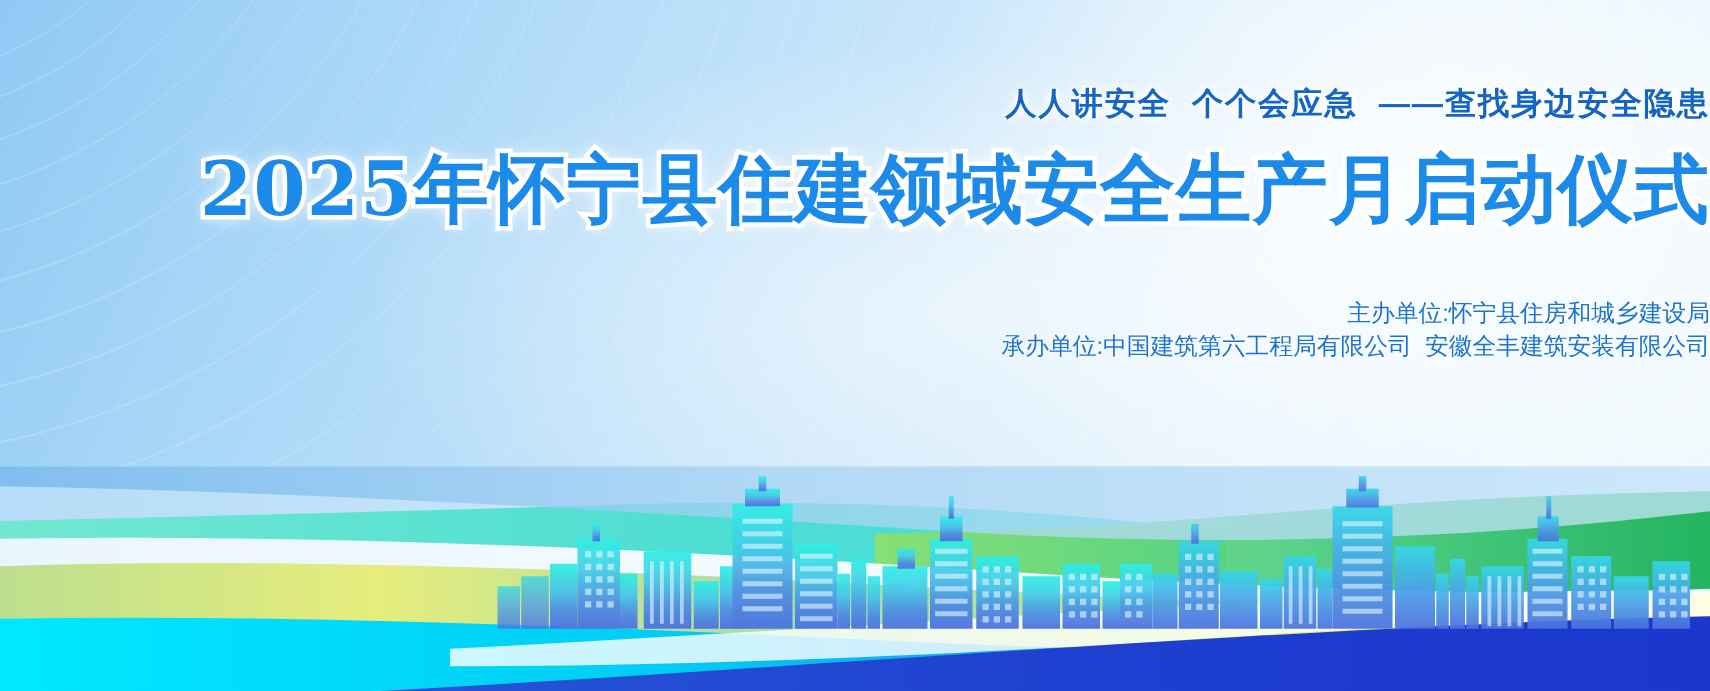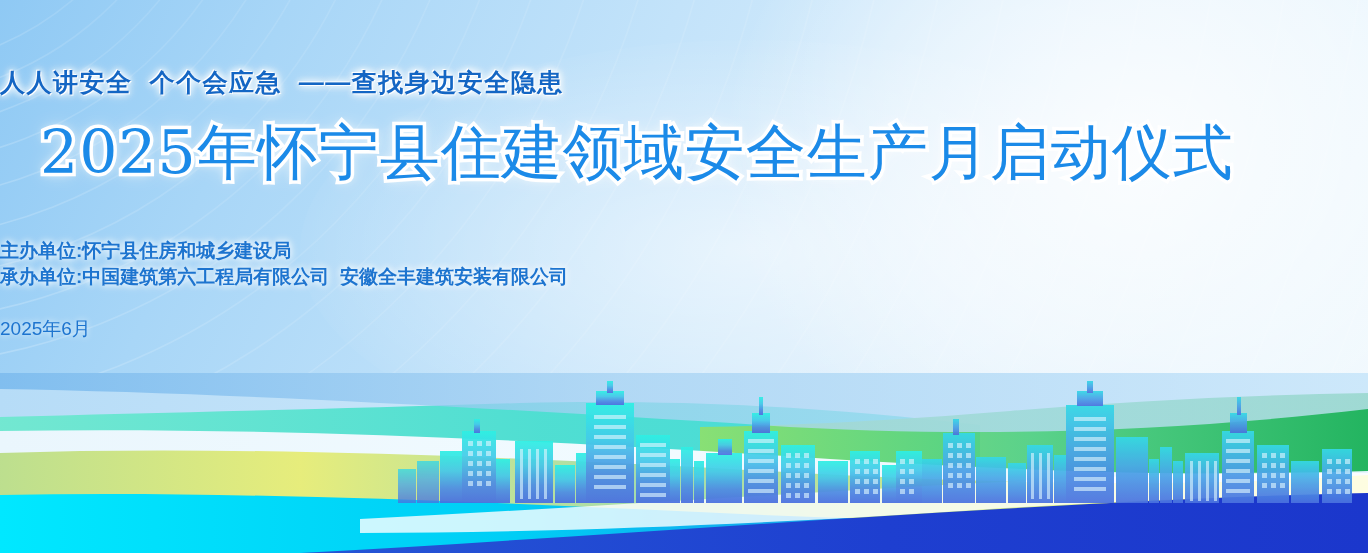--- a/index.html
+++ b/index.html
@@ -23,44 +23,44 @@
     right:-180px;top:-200px;width:820px;height:700px;
     background:radial-gradient(ellipse at center,rgba(255,255,255,.85) 0%,rgba(255,255,255,.45) 40%,rgba(255,255,255,0) 72%);
   }
   #bloom-mid{
     left:300px;top:40px;width:900px;height:420px;
     background:radial-gradient(ellipse at center,rgba(255,255,255,.55) 0%,rgba(255,255,255,.18) 50%,rgba(255,255,255,0) 75%);
   }
   
   #text-block{
     position:absolute;left:0;top:0;width:1368px;
-    text-align:left;z-index:6;
+    text-align:right;z-index:6;
   }
   #subtitle{
     margin-top:66px;
     font-size:25px;font-weight:bold;letter-spacing:1.5px;
     color:#1466c4;
     text-shadow:0 0 7px #fff,0 0 7px #fff,0 0 12px #fff,1px 1px 0 #fff,-1px -1px 0 #fff;
     white-space:pre;
   }
   .title-line{
     font-family:"DejaVu Serif","Liberation Serif",serif;
-    font-weight:normal;
+    font-weight:bold;
     color:#1b8ae8;
     letter-spacing:1px;
     -webkit-text-stroke:7px #ffffff;
     paint-order:stroke fill;
     text-shadow:0 0 10px rgba(255,255,255,.95),0 0 18px rgba(255,255,255,.8);
     white-space:pre;
     padding-left:40px;
   }
   #title-1{font-size:60px;margin-top:22px;line-height:1.05;}
   #title-2{font-size:60px;margin-top:14px;line-height:1.05;}
   .org-line{
-    font-size:19px;font-weight:bold;color:#1d74cf;
+    font-size:19px;font-weight:normal;color:#1d74cf;
     text-shadow:0 0 6px rgba(255,255,255,.95),0 0 10px rgba(255,255,255,.8);
     white-space:pre;
   }
   #org-host{margin-top:54px;}
   #org-organizer{}
   #date-line{
     margin-top:26px;font-size:19px;font-weight:normal;color:#1d74cf;
     text-shadow:0 0 6px rgba(255,255,255,.9);
     white-space:pre;
   }
@@ -409,16 +409,15 @@
       <rect x="900" y="116" width="5" height="5"></rect>
         <rect x="909" y="116" width="5" height="5"></rect>
     </g>
   </svg>
 
   <div id="text-block">
     <div id="subtitle">人人讲安全  个个会应急  ——查找身边安全隐患</div>
     <div id="title-1" class="title-line">2025年怀宁县住建领域安全生产月启动仪式</div>
     <div id="org-host" class="org-line">主办单位:怀宁县住房和城乡建设局</div>
     <div id="org-organizer" class="org-line">承办单位:中国建筑第六工程局有限公司  安徽全丰建筑安装有限公司</div>
-    <div id="date-line">2025年6月</div>
   </div>
 
 </div>
 
 </body></html>

